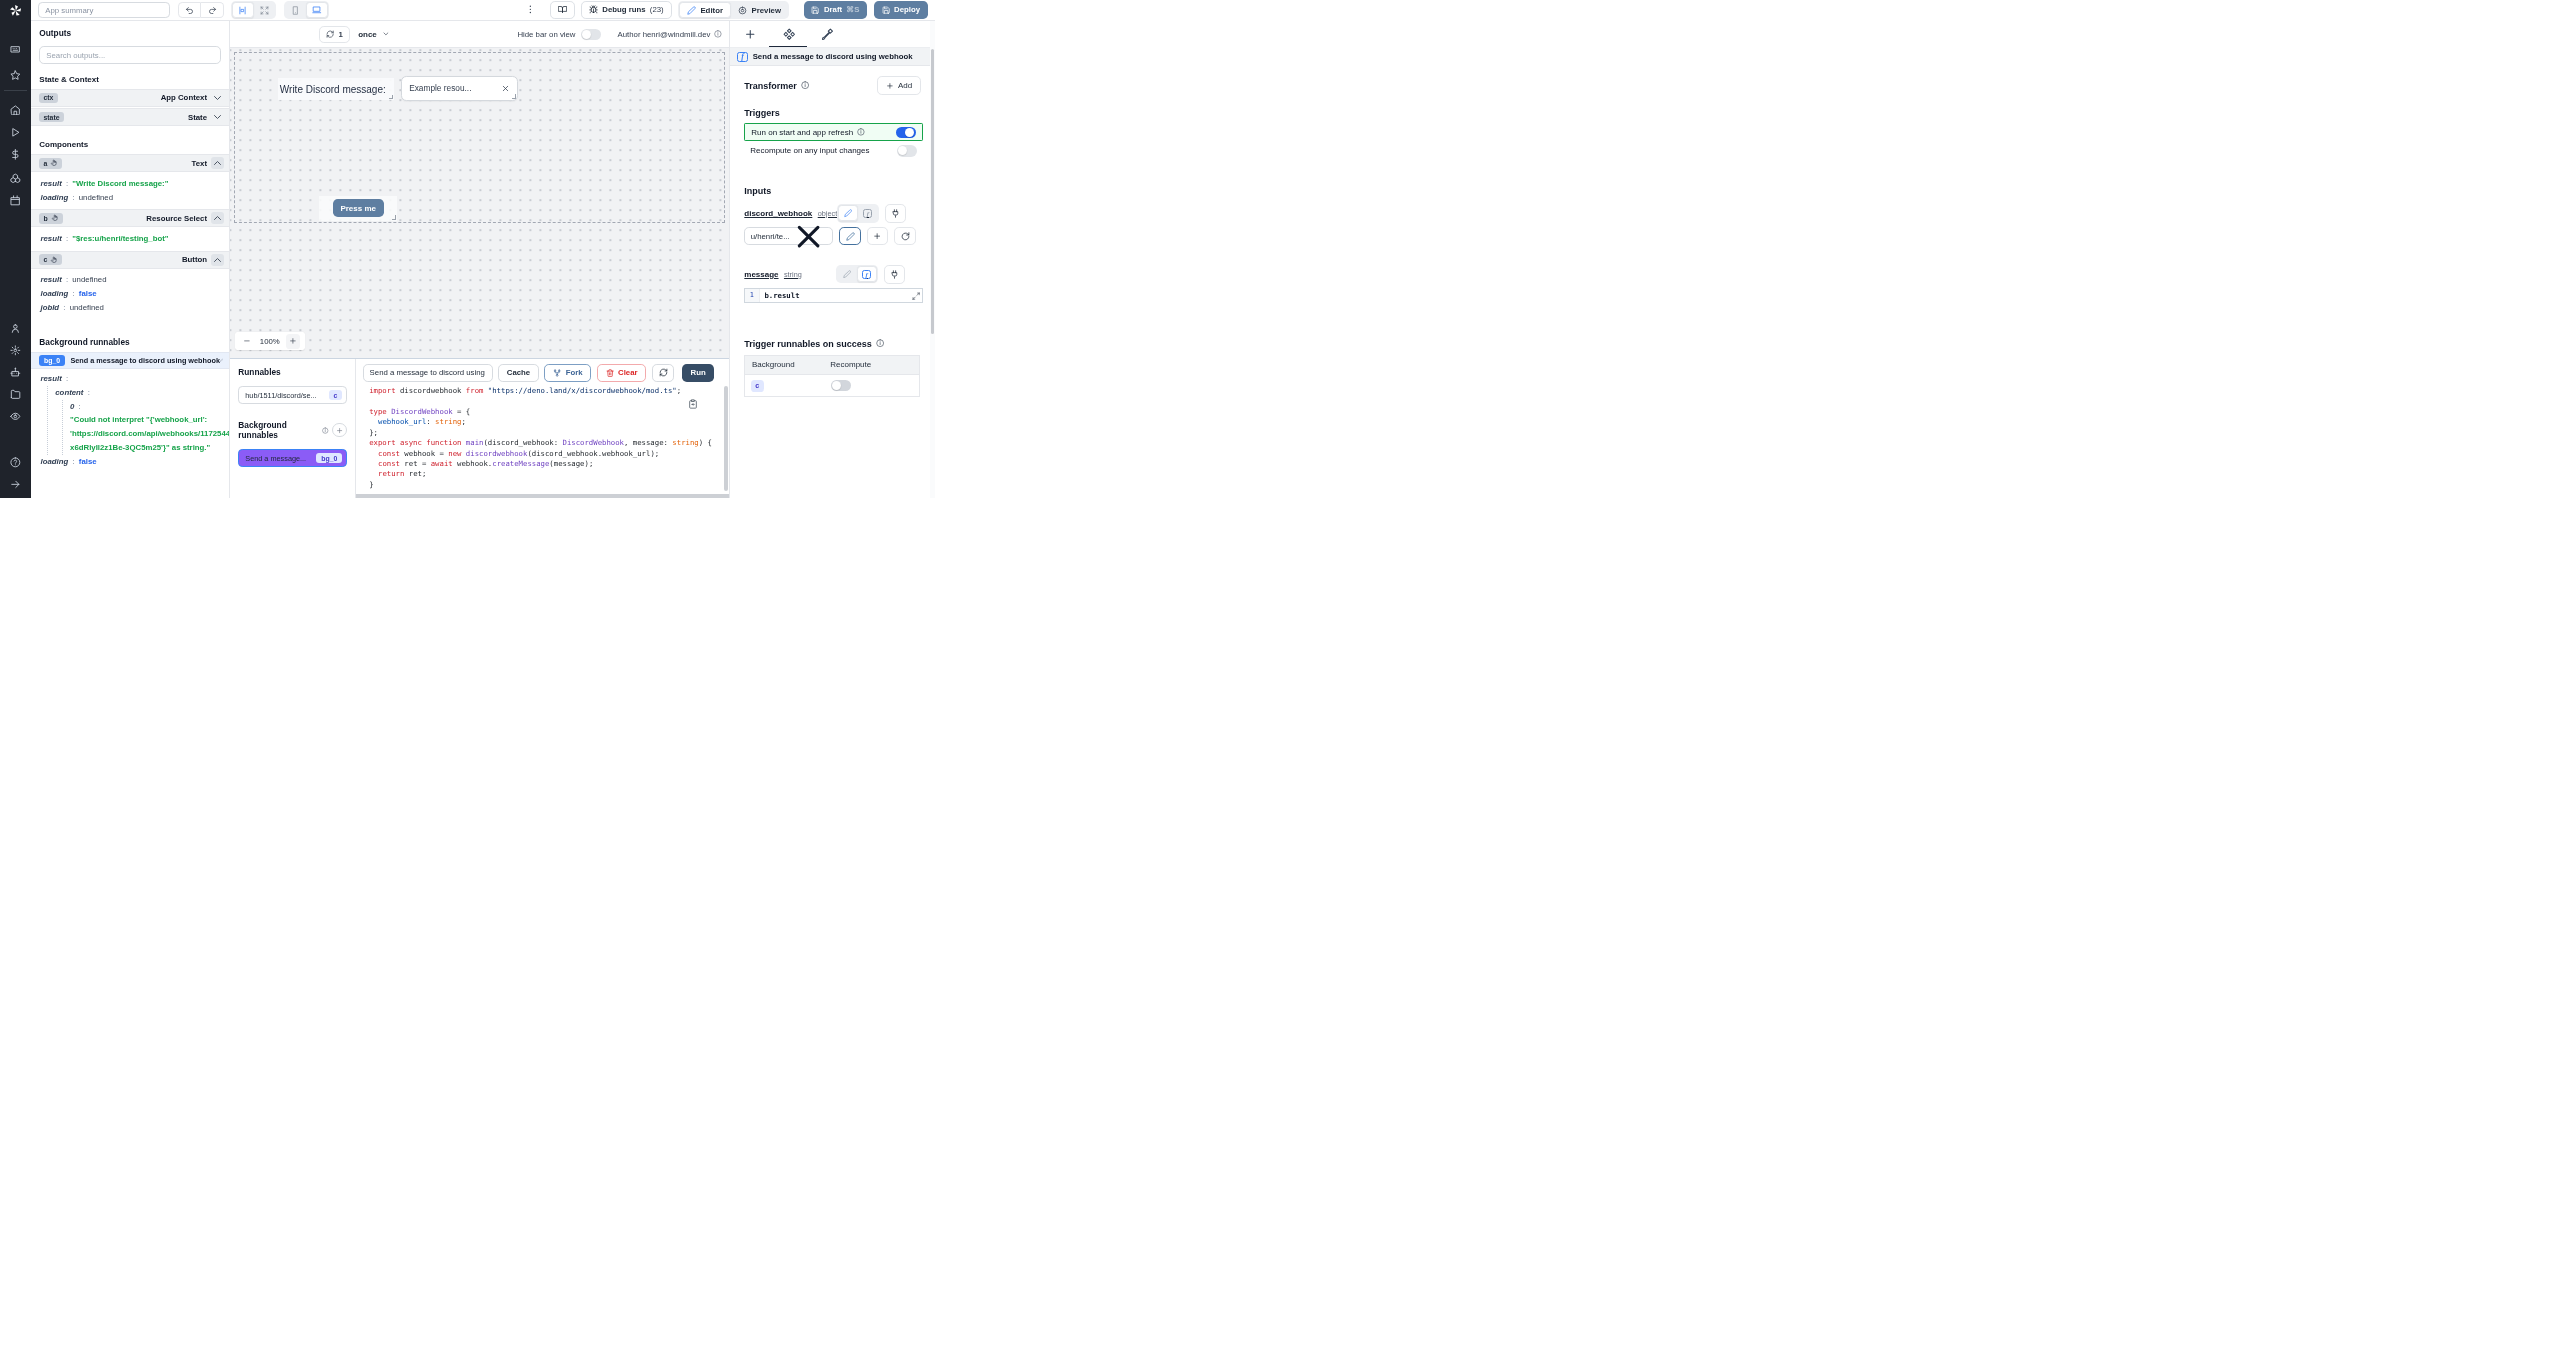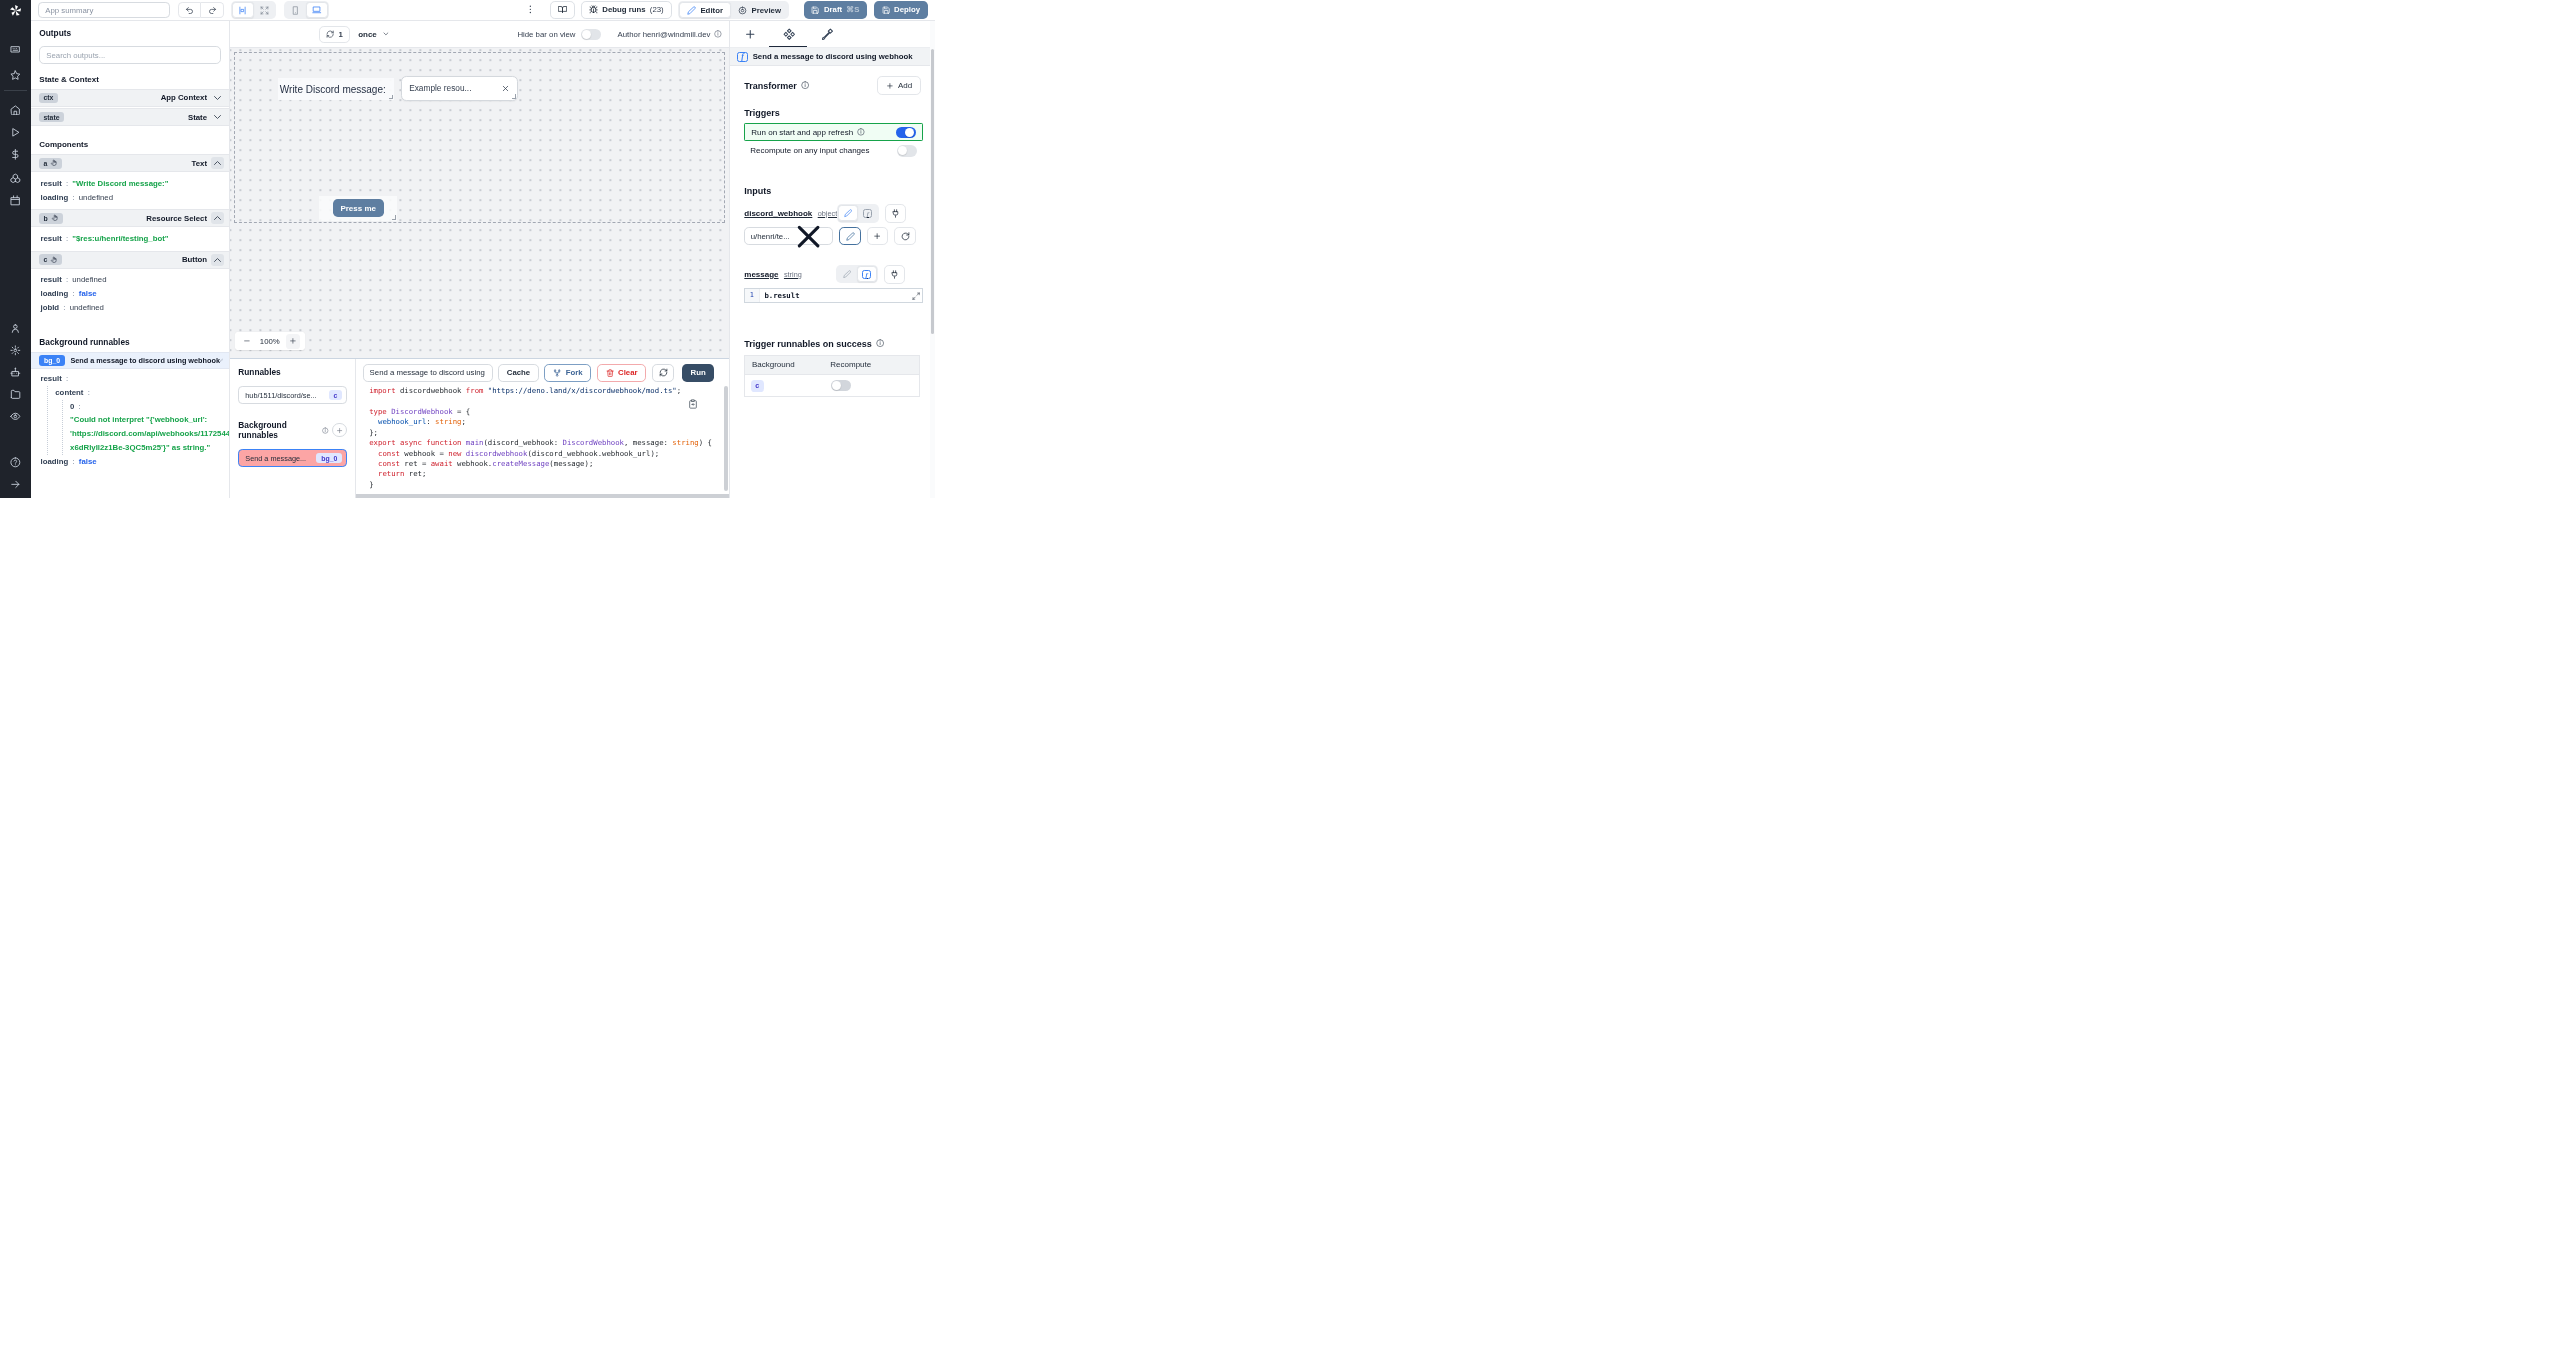--- a/index.html
+++ b/index.html
@@ -49,21 +49,21 @@
   .op-row { height:18px; background:#f0f2f4; border-top:0.6px solid #e5e7eb; border-bottom:0.6px solid #e5e7eb; display:flex; align-items:center; padding:0 5.4px 0 8.3px; margin-bottom:1.2px; cursor:pointer; }
   .op-row + .op-row { margin-top:0.6px; }
   .gbadge { background:#ccd2da; color:#1f2937; font-weight:700; font-size:6.9px; border-radius:3px; padding:1.8px 4.2px; display:flex; align-items:center; gap:3px; }
   .gbadge svg { width:7.2px; height:7.2px; color:#374151; }
   .op-row .rlab { margin-left:auto; font-weight:700; font-size:7.8px; color:#111827; }
   .chev { width:13px; height:12px; margin-left:3.6px; border-radius:3px; display:flex; align-items:center; justify-content:center; color:#4b5563; background:transparent; cursor:pointer; }
   .op-row .chev.boxed { background:#e0e4e9; }
   .chev svg { width:7.8px; height:7.8px; }
   .props { padding:3.6px 0 4.8px 9.5px; }
   .prow { display:flex; gap:4.2px; line-height:13.7px; font-size:7.8px; }
-  .pk { font-weight:700; color:#334155; }
+  .pk { font-weight:700; color:#334155;font-style:italic; }
   .pc { color:#64748b; }
   .pv { color:#374151; }
   .pv.green { color:#16a34a; font-weight:700; }
   .pv.blue { color:#2563eb; font-weight:700; }
   .bgrow { height:17.3px; background:#eaf1fc; border-top:0.6px solid #e1e7f2; border-bottom:0.6px solid #e1e7f2; display:flex; align-items:center; padding:0 6px 0 8.3px; cursor:pointer; }
   .bluebadge { background:#3b82f6; color:#fff; font-weight:700; font-size:6.9px; border-radius:3px; padding:1.8px 4.8px; }
   .bgrow .bgname { font-weight:700; font-size:7.3px; color:#111827; margin-left:5.4px; white-space:nowrap; }
   .bgrow .pe { margin-left:auto; color:#6b7280; width:6.6px; height:6.6px; }
   .tree { padding:3px 0 0 9.5px; }
   .lvl { border-left:0.6px dotted #c7ced8; margin-left:6.6px; padding-left:7.2px; }
@@ -105,21 +105,21 @@
   .bottompanel { flex:1; border-top:0.6px solid #cbd5e1; display:flex; background:#fff; position:relative; }
   .runnables { width:126px; border-right:0.6px solid #e5e7eb; padding:7.8px 8.3px 0 8.3px; flex:none; }
   .rn-h { font-size:8.3px; font-weight:700; color:#111827; }
   .rn-item { margin-top:9px; height:18px; border:0.6px solid #d7dbe0; border-radius:4.2px; display:flex; align-items:center; padding:0 3.6px 0 6px; font-size:7.3px; color:#1f2937; cursor:pointer; }
   .rn-item .nm { white-space:nowrap; overflow:hidden; }
   .ibadge { margin-left:auto; background:#e0e7ff; color:#4338ca; font-weight:700; font-size:6.9px; border-radius:3px; padding:1.8px 4.8px; flex:none; }
   .rn-h2 { margin-top:16px; display:flex; align-items:center; gap:2.4px; font-size:8.3px; font-weight:700; color:#111827; }
   .rn-h2 svg { width:7.2px; height:7.2px; color:#6b7280; }
   .pluscirc { margin-left:1.2px; width:14.3px; height:14.3px; border:0.6px solid #d7dbe0; border-radius:50%; background:#fff; display:flex; align-items:center; justify-content:center; color:#374151; cursor:pointer; flex:none; }
   .pluscirc svg { width:7.2px; height:7.2px; }
-  .rn-item.sel { border:1.2px solid #3b82f6; background:#fca5a5; font-weight:400; }
+  .rn-item.sel { border:1.2px solid #3b82f6; background:#8b5cf6; font-weight:400; }
 
   .codecol { flex:1; position:relative; padding:4.2px 0 0 6.6px; overflow:hidden; }
   .codebar { display:flex; align-items:center; gap:5.4px; }
   .codename { width:130px; height:18.5px; border:0.6px solid #d7dbe0; border-radius:4.8px; padding:0 6px; font-size:7.8px; color:#1f2937; font-family:inherit; }
   .cbtn { height:18.5px; border-radius:4.8px; border:0.6px solid #d7dbe0; background:#fff; display:flex; align-items:center; gap:4.2px; padding:0 7.8px; font-size:7.8px; font-weight:700; color:#1f2937; cursor:pointer; font-family:inherit; }
   .cbtn svg { width:8.3px; height:8.3px; }
   .cbtn.fork { border-color:#7d9fc4; color:#3e6596; }
   .cbtn.clear { border-color:#f3aaac; color:#dc2626; }
   .cbtn.sq { width:22.7px; padding:0; justify-content:center; }
   .runbtn { height:18.5px; border:none; border-radius:4.8px; background:#374d66; color:#fff; font-weight:700; font-size:7.8px; padding:0 8.3px; margin-left:2.4px; cursor:pointer; font-family:inherit; }

